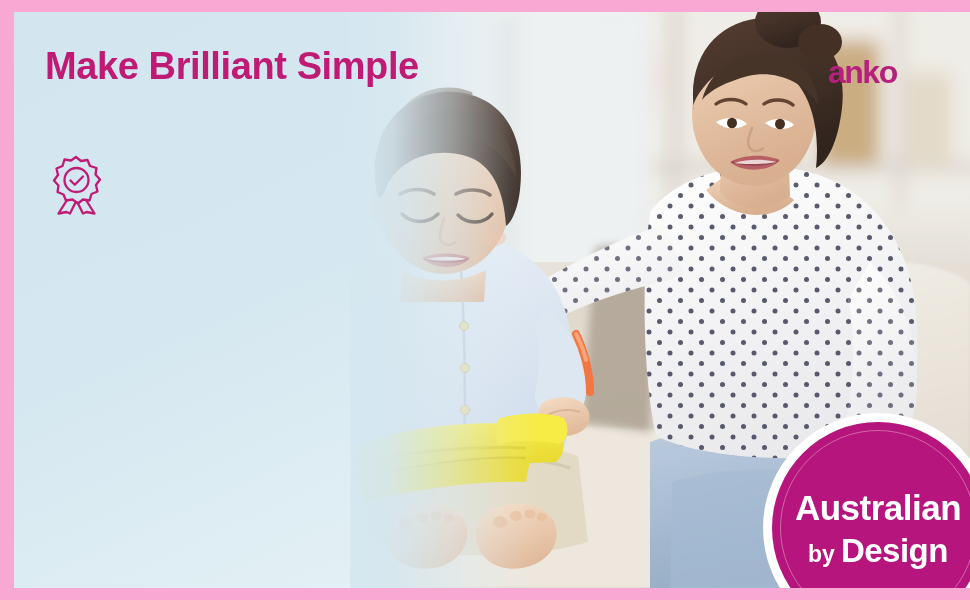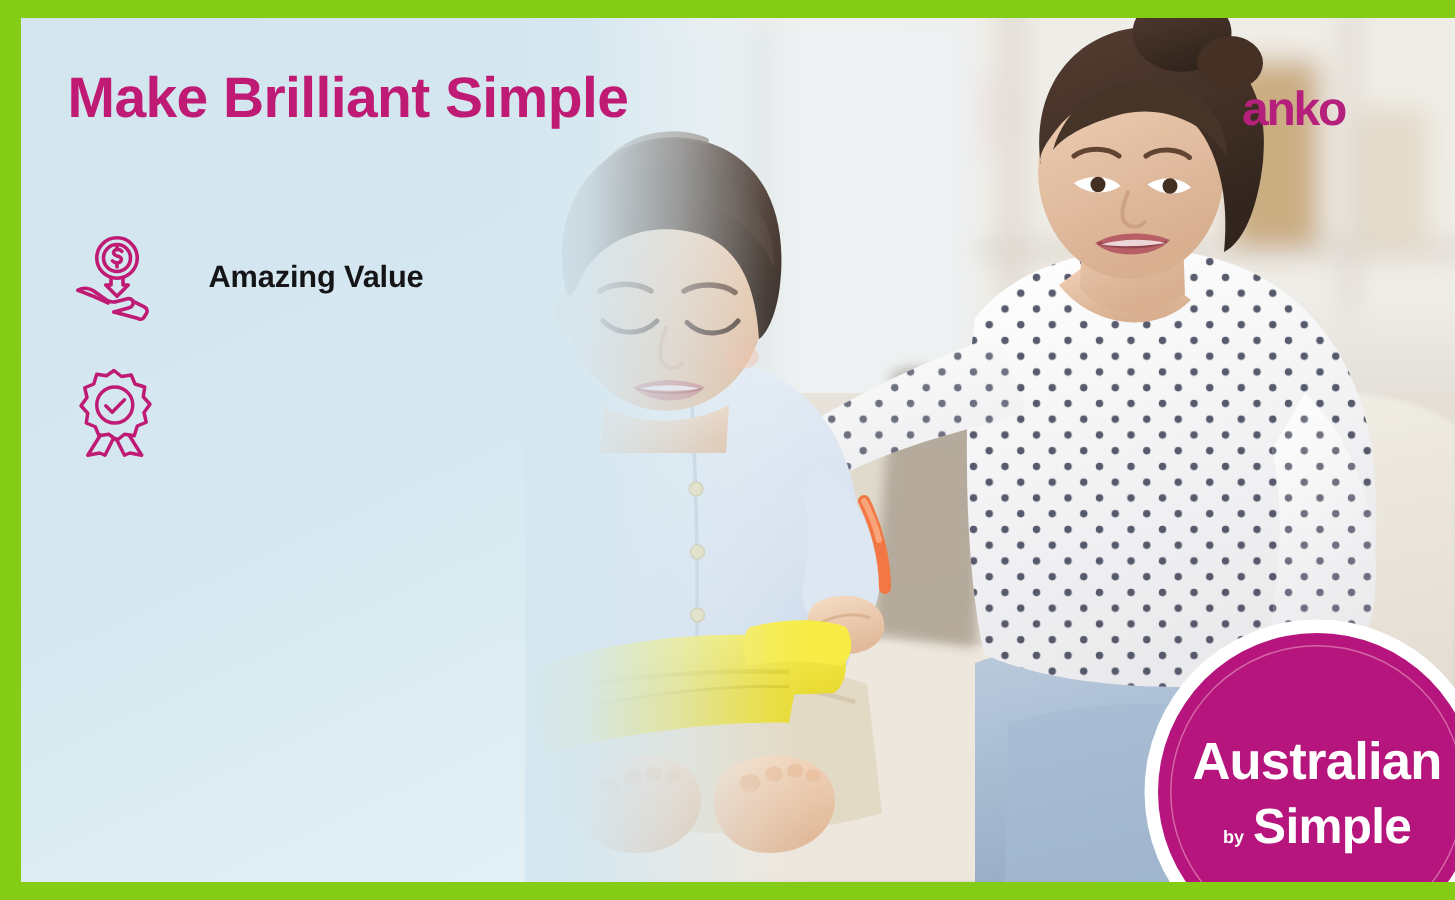--- a/index.html
+++ b/index.html
@@ -12,21 +12,21 @@
     height: 600px;
     overflow: hidden;
     font-family: "Liberation Sans", sans-serif;
   }
 
   
   .banner {
     position: relative;
     width: 970px;
     height: 600px;
-    background: #84cc16;
+    background: #f9a8d4;
     overflow: hidden;
   }
 
   
   .canvas {
     position: absolute;
     left: 14px;
     top: 12px;
     width: 956px;      
     height: 576px;
@@ -154,21 +154,21 @@
     font-weight: bold;
     letter-spacing: -0.5px;
     margin-bottom: 9px;
   }
   .badge-line2 {
     display: flex;
     align-items: baseline;
     white-space: nowrap;
   }
   .badge-by {
-    font-size: 12px;
+    font-size: 23px;
     font-weight: bold;
     margin-right: 6px;
   }
   .badge-design {
     font-size: 33px;
     font-weight: bold;
     letter-spacing: -0.5px;
   }
 </style>
 </head>
@@ -392,36 +392,20 @@
 
     <div class="headline">Make Brilliant Simple</div>
 
     <div class="logo">
       <div class="logo-text">anko</div>
     </div>
 
     <div class="features">
 
 
-      <div class="feature">
-        <div class="feature-icon">
-          <svg width="60" height="58" viewBox="0 0 60 58" fill="none" stroke="#bf1a74" stroke-width="2.4" stroke-linecap="round" stroke-linejoin="round">
-            <circle cx="32" cy="16" r="13.5"></circle>
-            <circle cx="32" cy="16" r="9"></circle>
-            <path d="M35.2 11.6 C34.2 10.4 32.6 10 31.2 10.5 C29.6 11.1 29.2 13 30.6 13.9 C31.6 14.6 33 14.7 34 15.4 C35.5 16.4 35 18.4 33.3 19 C31.8 19.5 30.1 19.1 29 17.9"></path>
-            <line x1="32" y1="7.5" x2="32" y2="10"></line>
-            <line x1="32" y1="19.5" x2="32" y2="22"></line>
-            <path d="M28 29.5 L28 34 L24.5 34 L32 41.5 L39.5 34 L36 34 L36 29.5"></path>
-            <path d="M6 37.5 C9 35.5 13.5 35.8 16.5 38 L25 44 C27 45.3 29.5 45.6 31.8 45 L39 43.2 C41.5 42.6 43.5 44.6 42.6 46.9 C42.2 48 41.3 48.8 40.2 49.1 L30 52"></path>
-            <path d="M6 37.5 C13 40 20 43 26 46"></path>
-            <path d="M42.5 44.8 L50.5 48.8 C52 49.6 52.5 51.5 51.6 53 L50 55.5 C49.2 56.8 47.5 57.2 46.2 56.4 L30 52"></path>
-          </svg>
-        </div>
-        <div class="feature-label">Amazing Value</div>
-      </div>
 
 
       <div class="feature">
         <div class="feature-icon">
           <svg width="58" height="60" viewBox="0 0 58 60" fill="none" stroke="#bf1a74" stroke-width="2.3" stroke-linecap="round" stroke-linejoin="round">
             <path d="M29 2 L34 6 L40.5 5 L43 11 L49.5 13 L48.5 19.5 L53 24.5 L49 30 L50.5 36.5 L44.5 39 L42.5 45.5 L36 44.5 L31 48.5 L25.5 44.5 L19 45.5 L16.5 39.5 L10.5 37 L11.5 30.5 L7 25.5 L11 20 L9.5 13.5 L15.5 11 L17.5 4.5 L24 5.5 Z"></path>
             <circle cx="29.5" cy="25" r="12"></circle>
             <path d="M23.5 25.5 L27.8 29.8 L36 21.5"></path>
             <path d="M20 45 L11.5 58.5 L19.5 57 L23 58.5 L28.5 47.5"></path>
             <path d="M39 45 L47.5 58.5 L39.5 57 L36 58.5 L30.5 47.5"></path>
@@ -432,19 +416,19 @@
     </div>
 
     <div class="badge">
       <div class="badge-ring"></div>
       <div class="badge-disc"></div>
       <div class="badge-inner-outline"></div>
       <div class="badge-text">
         <div class="badge-line1">Australian</div>
         <div class="badge-line2">
           <span class="badge-by">by</span>
-          <span class="badge-design">Simple</span>
+          <span class="badge-design">Design</span>
         </div>
       </div>
     </div>
 
   </div>
 </div>
 
 </body></html>

